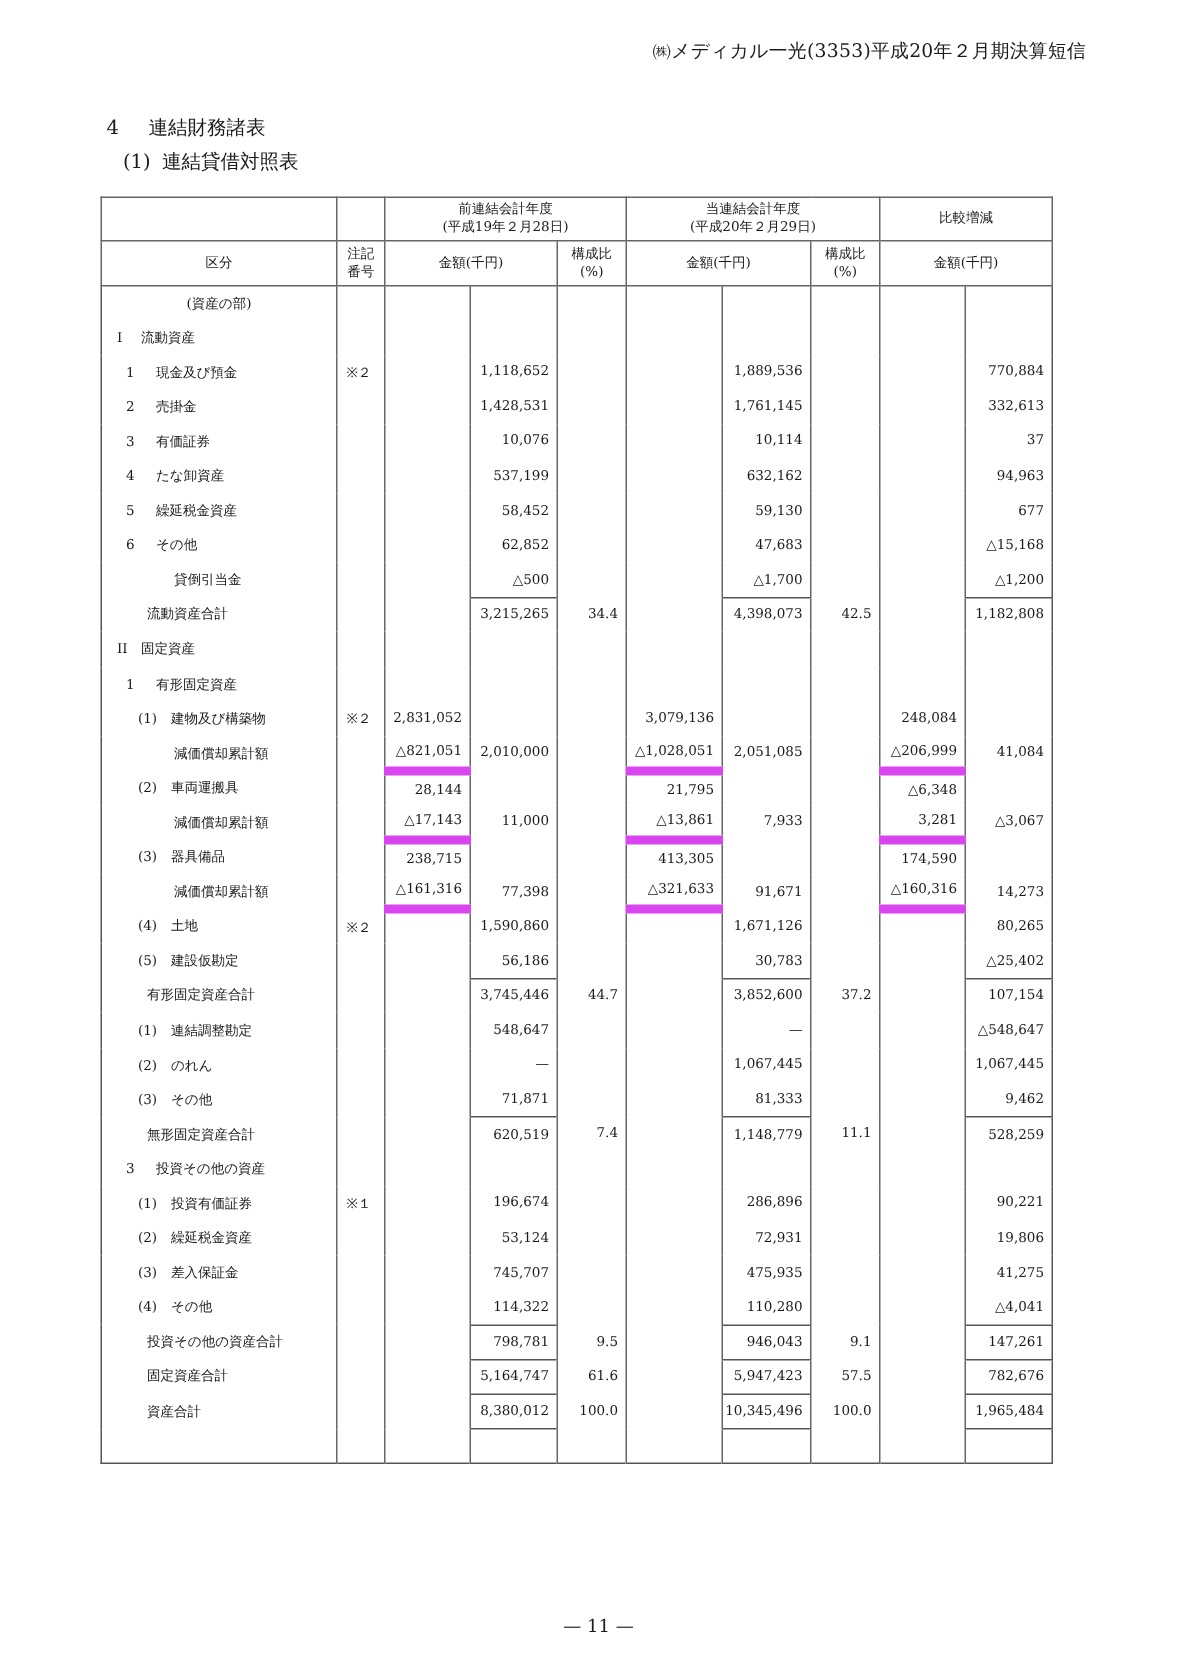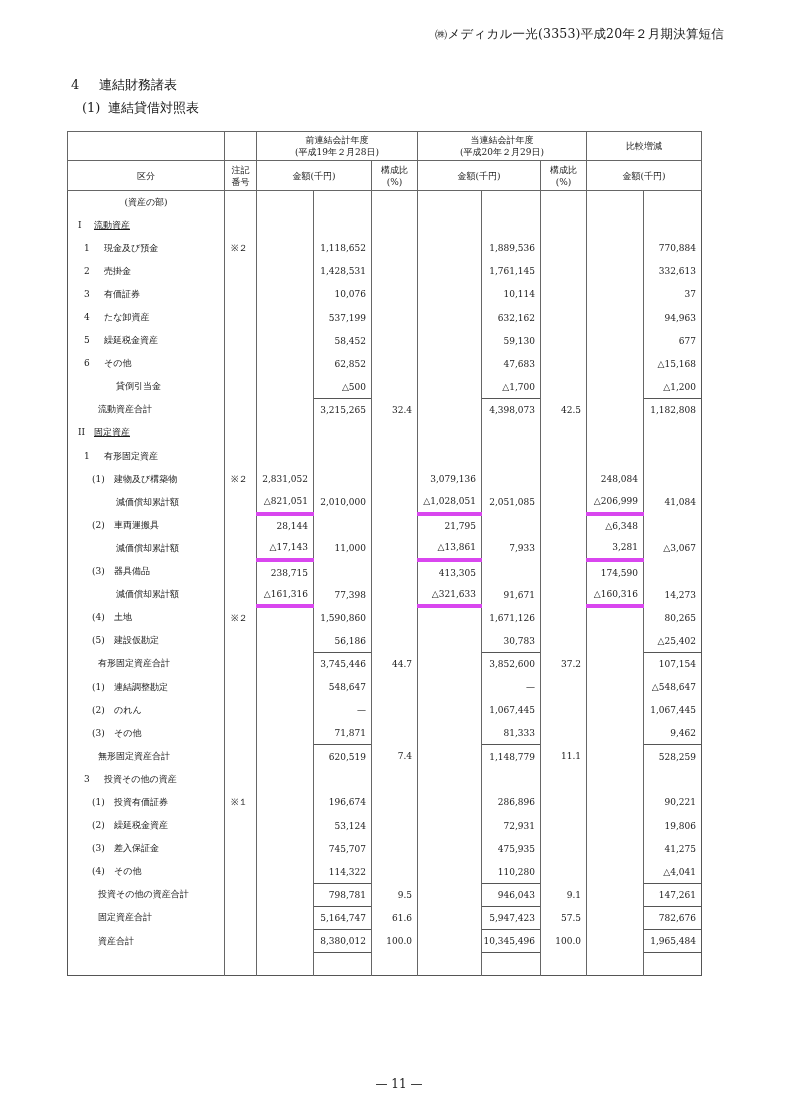--- a/index.html
+++ b/index.html
@@ -17,22 +17,22 @@
   table.bs td, table.bs th { padding: 0; font-weight: normal; }
   th.h { border: 1px solid #666; text-align: center; vertical-align: middle; line-height: 12px; }
   tr.hr1 { height: 29px; }
   tr.hr2 { height: 30px; }
   tr.body-row { height: 23.1px; }
   td.c-label { border-right: 1px solid #666; text-align: left; white-space: nowrap; }
   td.c-note { border-right: 1px solid #666; text-align: left; padding-left: 6px !important; }
   td.c-num { text-align: right; padding-right: 5px !important; white-space: nowrap; }
   td.vl { border-right: 1px solid #666; }
   td.tline { border-top: 1px solid #555; }
-  td.bline { border-bottom: 4px solid #d946ef; }
-  .ind0 { padding-left: 10px !important; text-decoration: underline; }
+  td.bline { border-bottom: 6px solid #d946ef; }
+  .ind0 { padding-left: 10px !important; }
   .ind1 { padding-left: 16px !important; }
   .ind2 { padding-left: 24px !important; }
   .ind3 { padding-left: 30px !important; }
   .ind4 { padding-left: 48px !important; margin-top: 13px; }
   .center { text-align: center !important; padding-left: 0 !important; }
   .pfx { display: inline-block; }
   .pfx-roman { width: 16px; }
   .pfx-num { width: 20px; }
   .pfx-paren { width: 22px; }
 </style>
@@ -195,21 +195,21 @@
         <td class="c-num vl">△1,700</td>
         <td class="c-num vl"></td>
         <td class="c-num vl"></td>
         <td class="c-num ">△1,200</td>
       </tr>
       <tr class="body-row">
         <td class="c-label ind3"><span>流動資産合計</span></td>
         <td class="c-note"></td>
         <td class="c-num vl"></td>
         <td class="c-num vl tline">3,215,265</td>
-        <td class="c-num vl">32.4</td>
+        <td class="c-num vl">34.4</td>
         <td class="c-num vl"></td>
         <td class="c-num vl tline">4,398,073</td>
         <td class="c-num vl">42.5</td>
         <td class="c-num vl"></td>
         <td class="c-num tline">1,182,808</td>
       </tr>
       <tr class="body-row">
         <td class="c-label ind0"><span class="pfx pfx-roman">II</span><span>固定資産</span></td>
         <td class="c-note"></td>
         <td class="c-num vl"></td>

